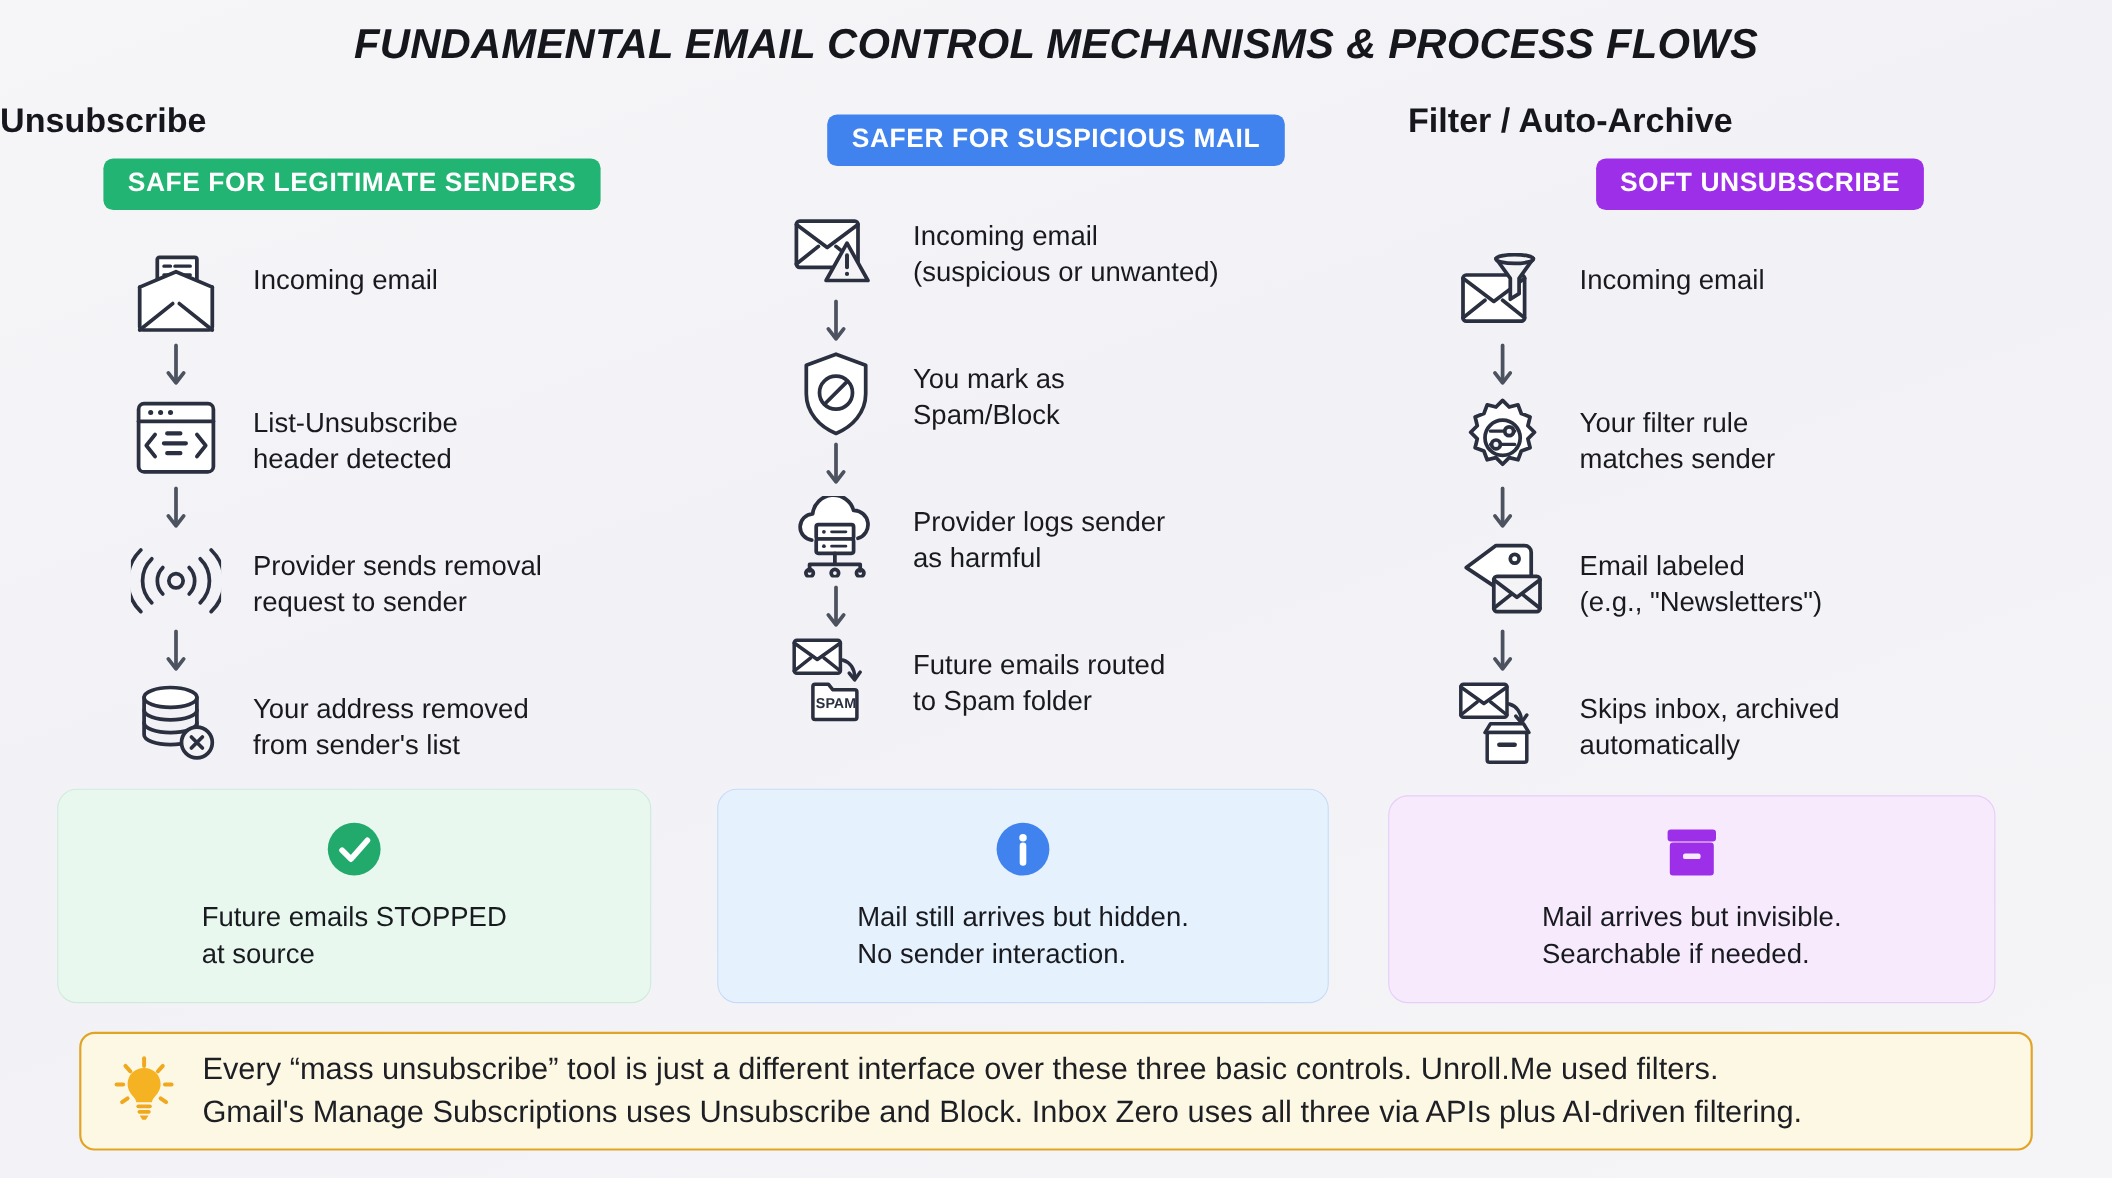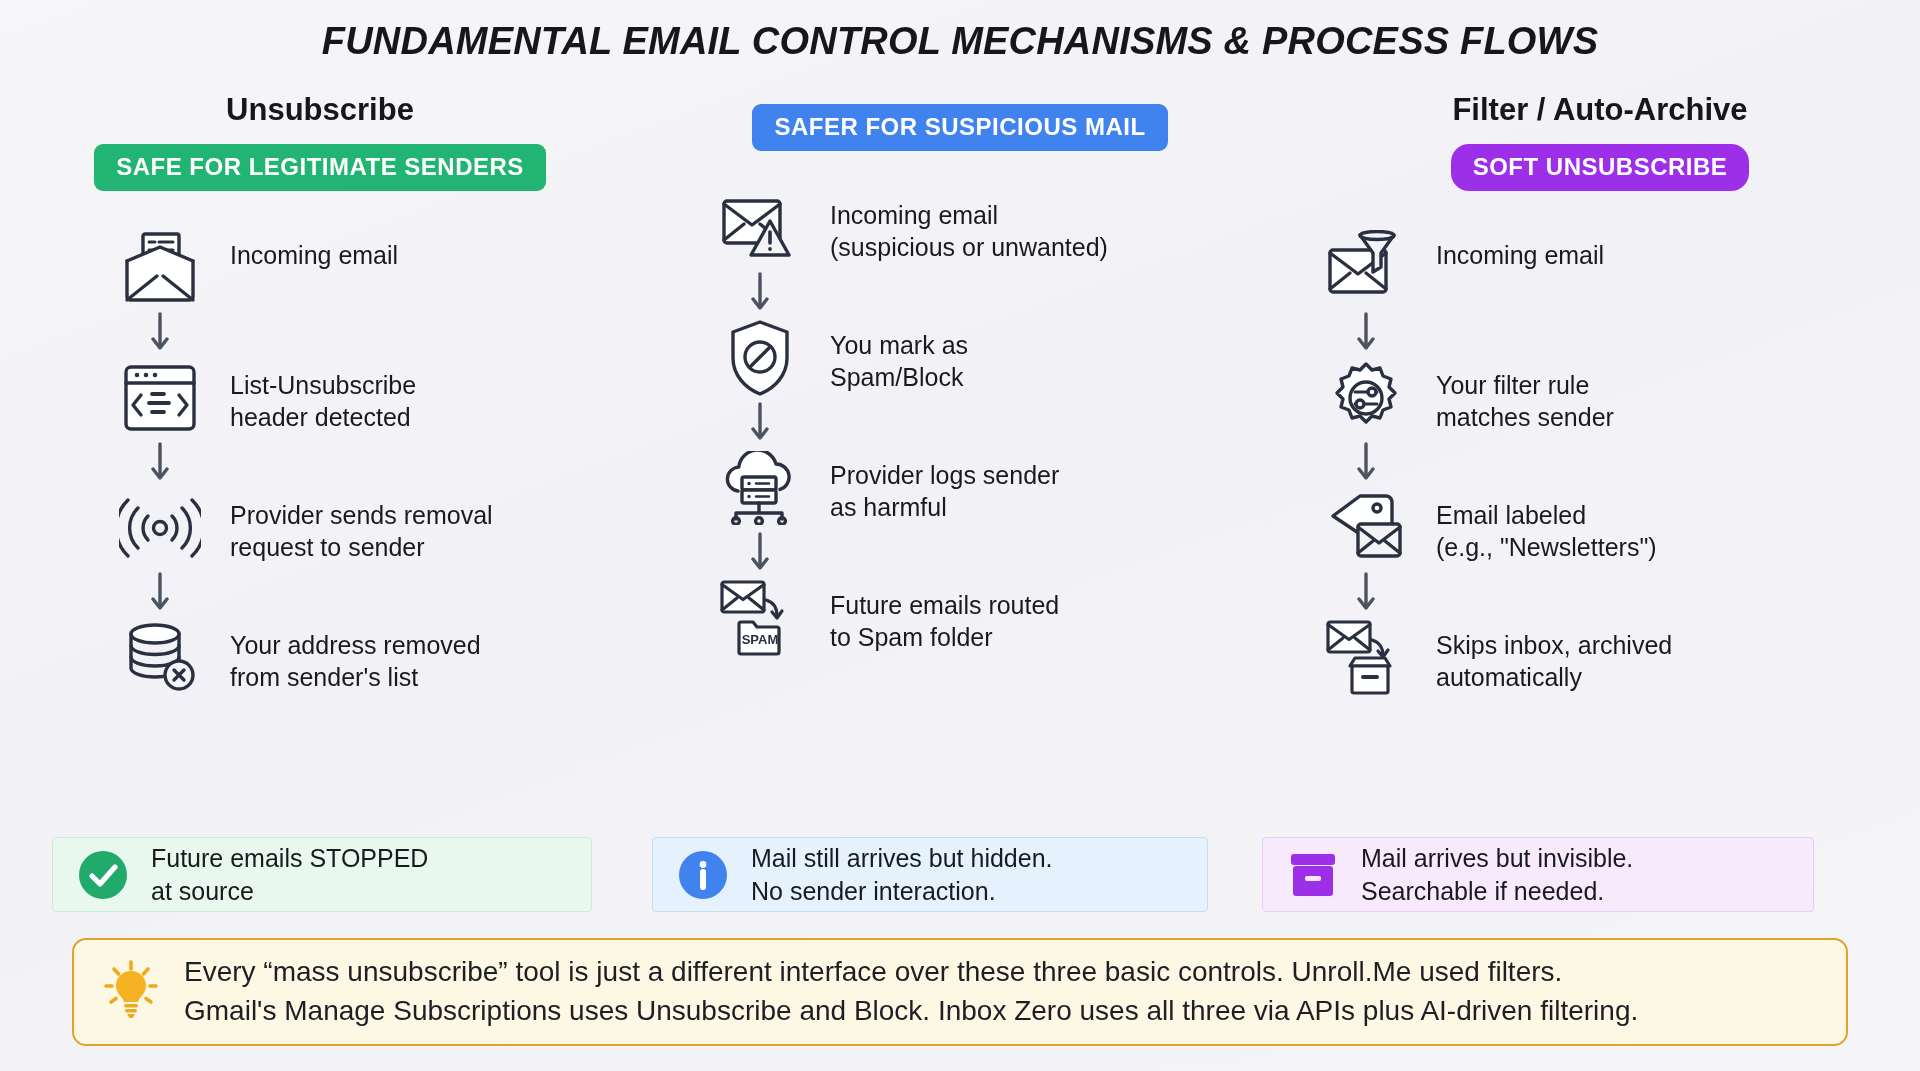--- a/index.html
+++ b/index.html
@@ -25,37 +25,37 @@
   }
 
   
   .columns {
     position: absolute; top: 88px; left: 0; width: 1920px; height: 830px;
     display: flex;
   }
   .column { width: 640px; position: relative; }
 
   .col-title {
-    text-align: center;
+    text-align: left;
     font-size: 31px; font-weight: bold; color: #15171c;
     margin-top: 4px;
   }
   .badge-wrap { display: flex; justify-content: center; margin-top: 16px; }
   .badge {
     display: inline-block;
     color: #ffffff;
     font-size: 24px; font-weight: bold;
     letter-spacing: 0.5px;
     padding: 9px 22px 10px 22px;
     border-radius: 9px;
     white-space: nowrap;
   }
   .badge.green  { background: #22b473; }
   .badge.blue   { background: #4083ef; }
-  .badge.purple { background: #9d2fe8; border-radius: 18px; }
+  .badge.purple { background: #9d2fe8; }
 
   
   .steps { margin-top: 34px; }
   .step {
     display: flex; align-items: flex-start;
     padding-left: 60px;
   }
   .step-icon {
     width: 96px; min-width: 96px; height: 86px;
     display: flex; align-items: center; justify-content: center;
@@ -70,23 +70,24 @@
   .arrow {
     width: 96px; min-width: 96px; height: 44px;
     margin-left: 60px;
     display: flex; align-items: center; justify-content: center;
   }
 
   
   .summary {
     position: absolute; bottom: 0;
     display: flex; align-items: center;
-    border-radius: 4px;
-    padding: 4px 22px;
+    border-radius: 18px;
+    padding: 28px 22px;
     gap: 20px;
+    flex-direction: column;
   }
   .summary .s-icon { width: 56px; min-width: 56px; display:flex; align-items:center; justify-content:center; }
   .summary .s-text { font-size: 25px; line-height: 1.3; color: #181a1f; white-space: pre-line; }
   .summary.green  { background: #e9f8ef; border: 1px solid #cdebd9; }
   .summary.blue   { background: #e6f1fe; border: 1px solid #c5dcf8; }
   .summary.purple { background: #f7eafd; border: 1px solid #e7cdf7; }
 
   
   .footer-note {
     position: absolute; left: 72px; top: 938px;

